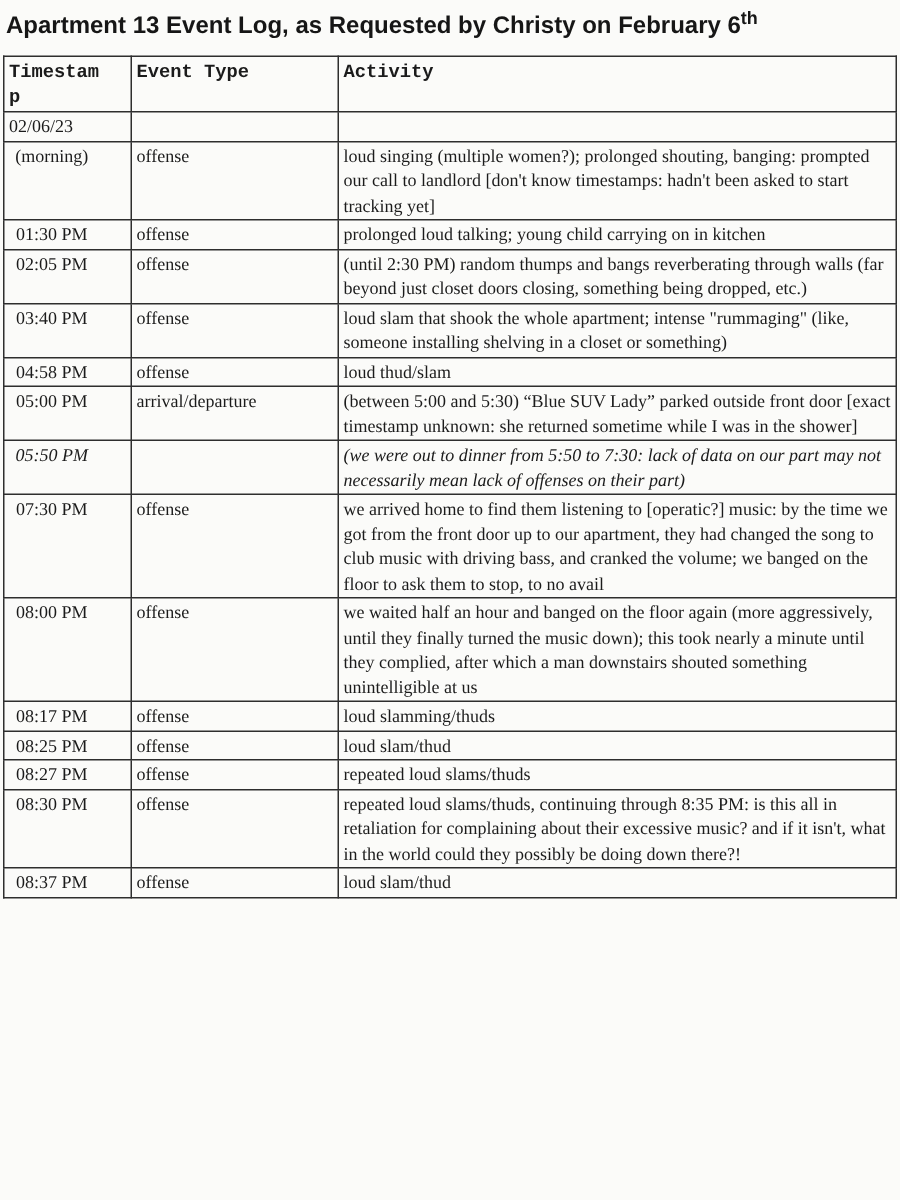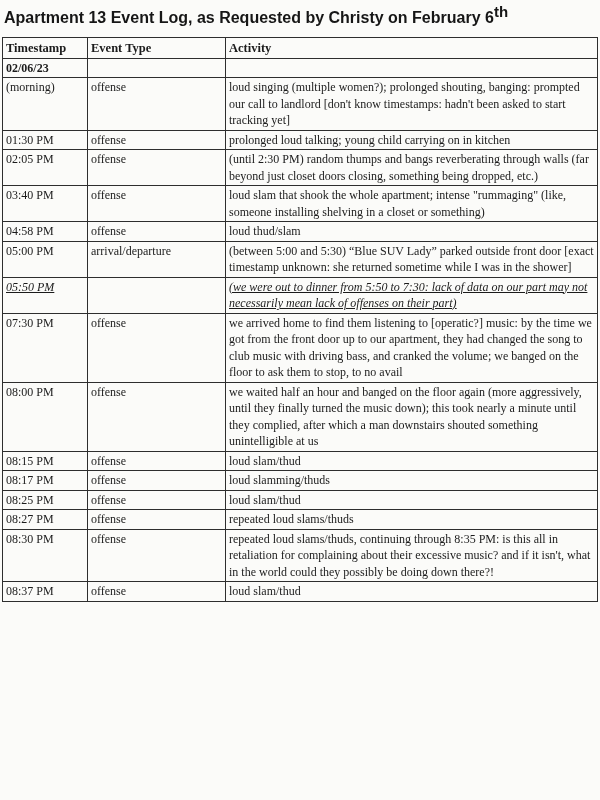--- a/index.html
+++ b/index.html
@@ -17,21 +17,21 @@
   .page { padding: 0 2px; }
   .doc-title {
     font-family: "Liberation Sans", sans-serif;
     font-size: 16px;
     font-weight: bold;
     margin: 9px 0 10px 2px;
     white-space: nowrap;
     color: #161616;
   }
   .doc-title sup {
-    font-size: 15px;
+    font-size: 12px;
     vertical-align: super;
     line-height: 0;
   }
   table.event-table {
     width: 596px;
     border-collapse: collapse;
     table-layout: fixed;
   }
   .event-table th,
   .event-table td {
@@ -41,36 +41,36 @@
     padding: 1px 3px;
     vertical-align: top;
     overflow-wrap: break-word;
     color: #1b1b1b;
   }
   .event-table th {
     font-weight: bold;
     text-align: left;
     padding: 2px 16px 1px 3px;
     font-size: 12.5px;
+    font-family: Liberation Mono, monospace;
   }
   col.c-timestamp { width: 85px; }
   col.c-event     { width: 138px; }
   col.c-activity  { width: auto;  }
   td.ts-cell {
-    text-align: left;
+    text-align: center;
     padding-right: 24px;
   }
   tr.date td.ts-cell {
     text-align: left;
-    font-weight: bold;
+    font-weight: normal;
     padding-right: 3px;
   }
   tr.italic td {
     font-style: italic;
-    text-decoration: underline;
   }
 </style>
 </head>
 <body>
 
 <div class="page">
   <h1 class="doc-title"><span>Apartment 13 Event Log, as Requested by Christy on February 6</span><sup>th</sup></h1>
 
   <table class="event-table">
     <colgroup>
@@ -130,25 +130,20 @@
           <td class="ts-cell">07:30 PM</td>
           <td class="et-cell">offense</td>
           <td class="ac-cell">we arrived home to find them listening to [operatic?] music: by the time we got from the front door up to our apartment, they had changed the song to club music with driving bass, and cranked the volume; we banged on the floor to ask them to stop, to no avail</td>
         </tr>
         <tr>
           <td class="ts-cell">08:00 PM</td>
           <td class="et-cell">offense</td>
           <td class="ac-cell">we waited half an hour and banged on the floor again (more aggressively, until they finally turned the music down); this took nearly a minute until they complied, after which a man downstairs shouted something unintelligible at us</td>
         </tr>
         <tr>
-          <td class="ts-cell">08:15 PM</td>
-          <td class="et-cell">offense</td>
-          <td class="ac-cell">loud slam/thud</td>
-        </tr>
-        <tr>
           <td class="ts-cell">08:17 PM</td>
           <td class="et-cell">offense</td>
           <td class="ac-cell">loud slamming/thuds</td>
         </tr>
         <tr>
           <td class="ts-cell">08:25 PM</td>
           <td class="et-cell">offense</td>
           <td class="ac-cell">loud slam/thud</td>
         </tr>
         <tr>

